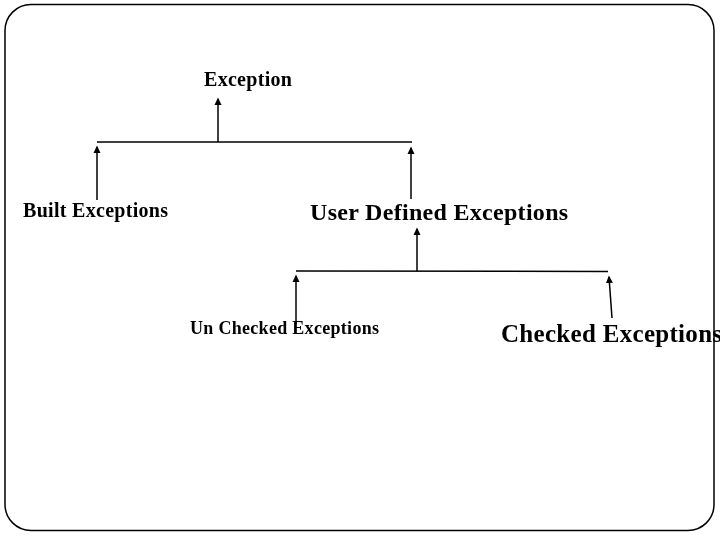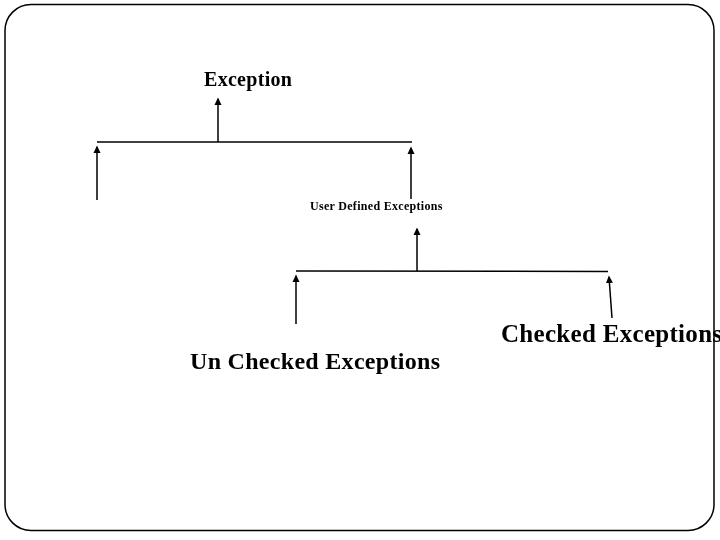--- a/index.html
+++ b/index.html
@@ -27,22 +27,22 @@
   .node-label {
     position: absolute;
     font-weight: bold;
     color: #000000;
     line-height: 1;
     white-space: nowrap;
     letter-spacing: 0.3px;
   }
   .lbl-exception            { left: 164px; top: 69px;  font-size: 20px; margin-left: 40px; }
   .lbl-built-exceptions     { left: 23px;  top: 200px; font-size: 20px; }
-  .lbl-user-defined         { left: 310px; top: 200px; font-size: 12px; }
-  .lbl-un-checked           { left: 190px; top: 319px; font-size: 24px; margin-top: 30px; }
+  .lbl-user-defined         { left: 310px; top: 200px; font-size: 24px; }
+  .lbl-un-checked           { left: 190px; top: 319px; font-size: 18px; }
   .lbl-checked              { left: 501px; top: 321px; font-size: 25px; }
 </style>
 </head>
 <body>
 
 <div class="slide">
 
   <svg class="connectors" viewBox="0 0 720 540" xmlns="http://www.w3.org/2000/svg">
     <defs>
       <marker id="arrow-up" markerUnits="userSpaceOnUse" markerWidth="10" markerHeight="10" refX="6" refY="4.5" orient="auto">
@@ -64,20 +64,21 @@
 
     <line x1="296" y1="271" x2="608" y2="271.5" stroke="#000000" stroke-width="1.5"></line>
 
     <line x1="296" y1="324" x2="296" y2="276" stroke="#000000" stroke-width="1.5" marker-end="url(#arrow-up)"></line>
 
     <line x1="612" y1="318" x2="609" y2="277" stroke="#000000" stroke-width="1.5" marker-end="url(#arrow-up)"></line>
   </svg>
 
   <div class="node-label lbl-exception">Exception</div>
 
+  <div class="node-label lbl-built-exceptions">Built Exceptions</div>
 
   <div class="node-label lbl-user-defined">User Defined Exceptions</div>
 
   <div class="node-label lbl-un-checked">Un Checked Exceptions</div>
 
   <div class="node-label lbl-checked">Checked Exceptions</div>
 
 </div>
 
 </body></html>

